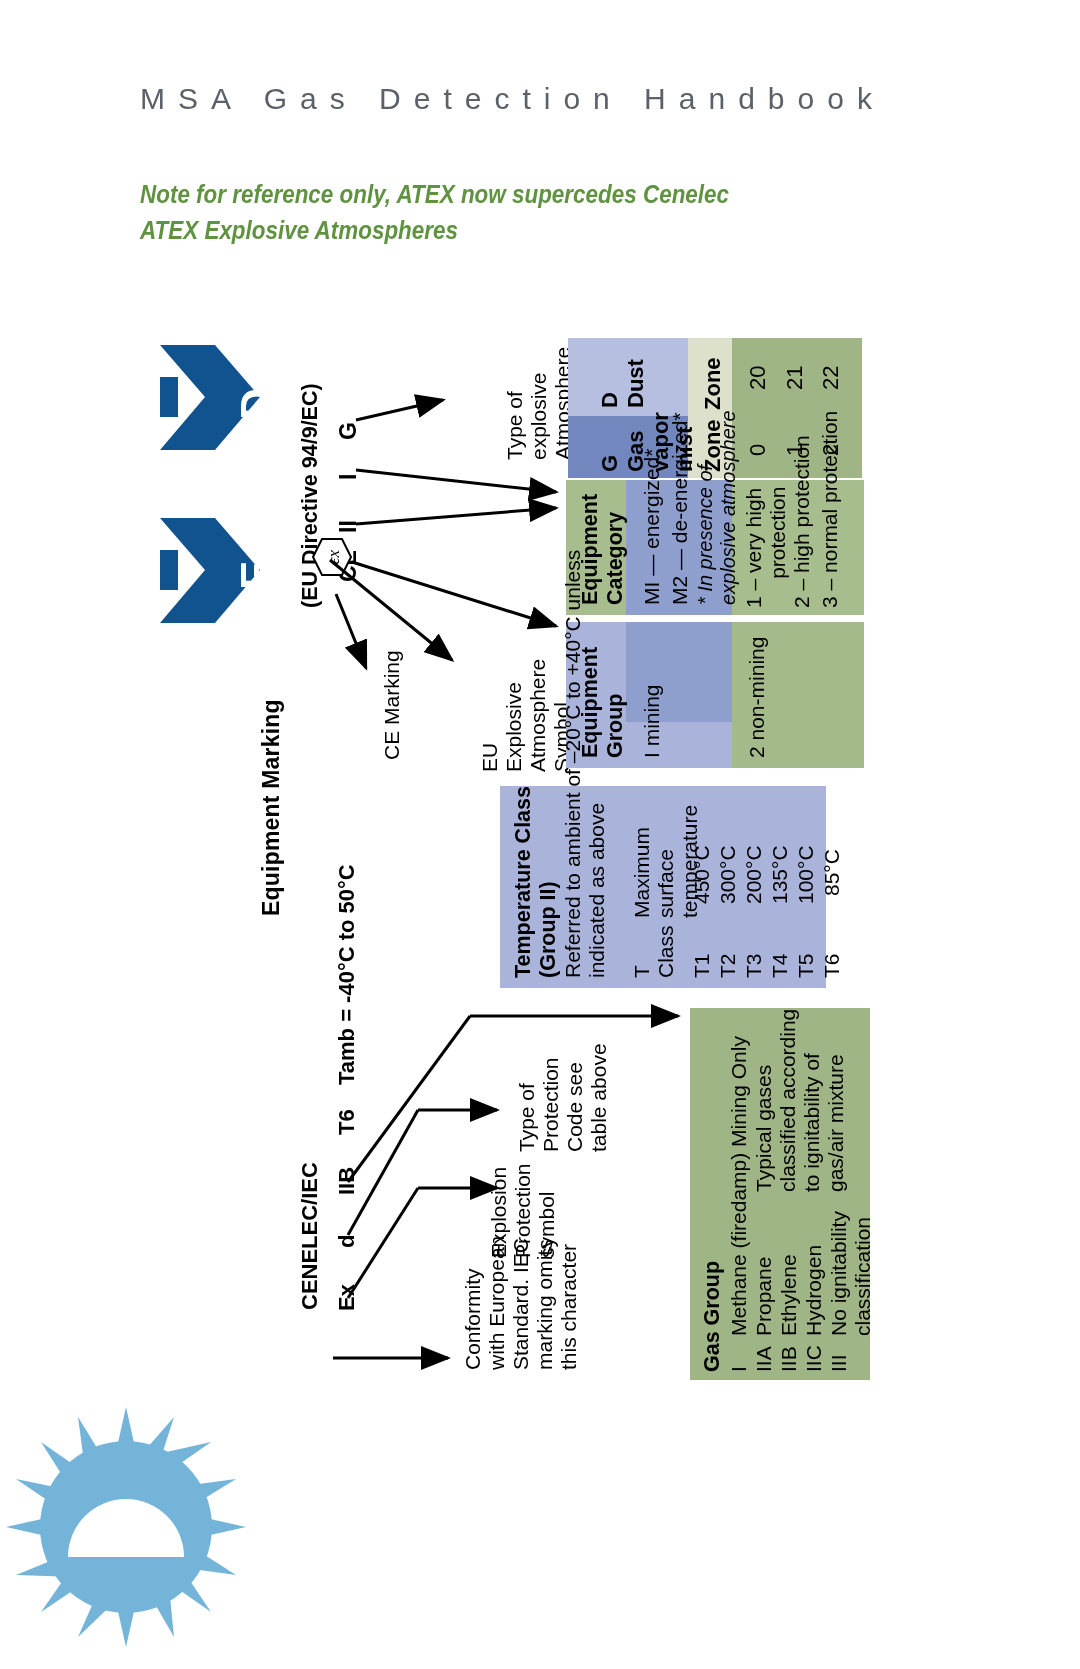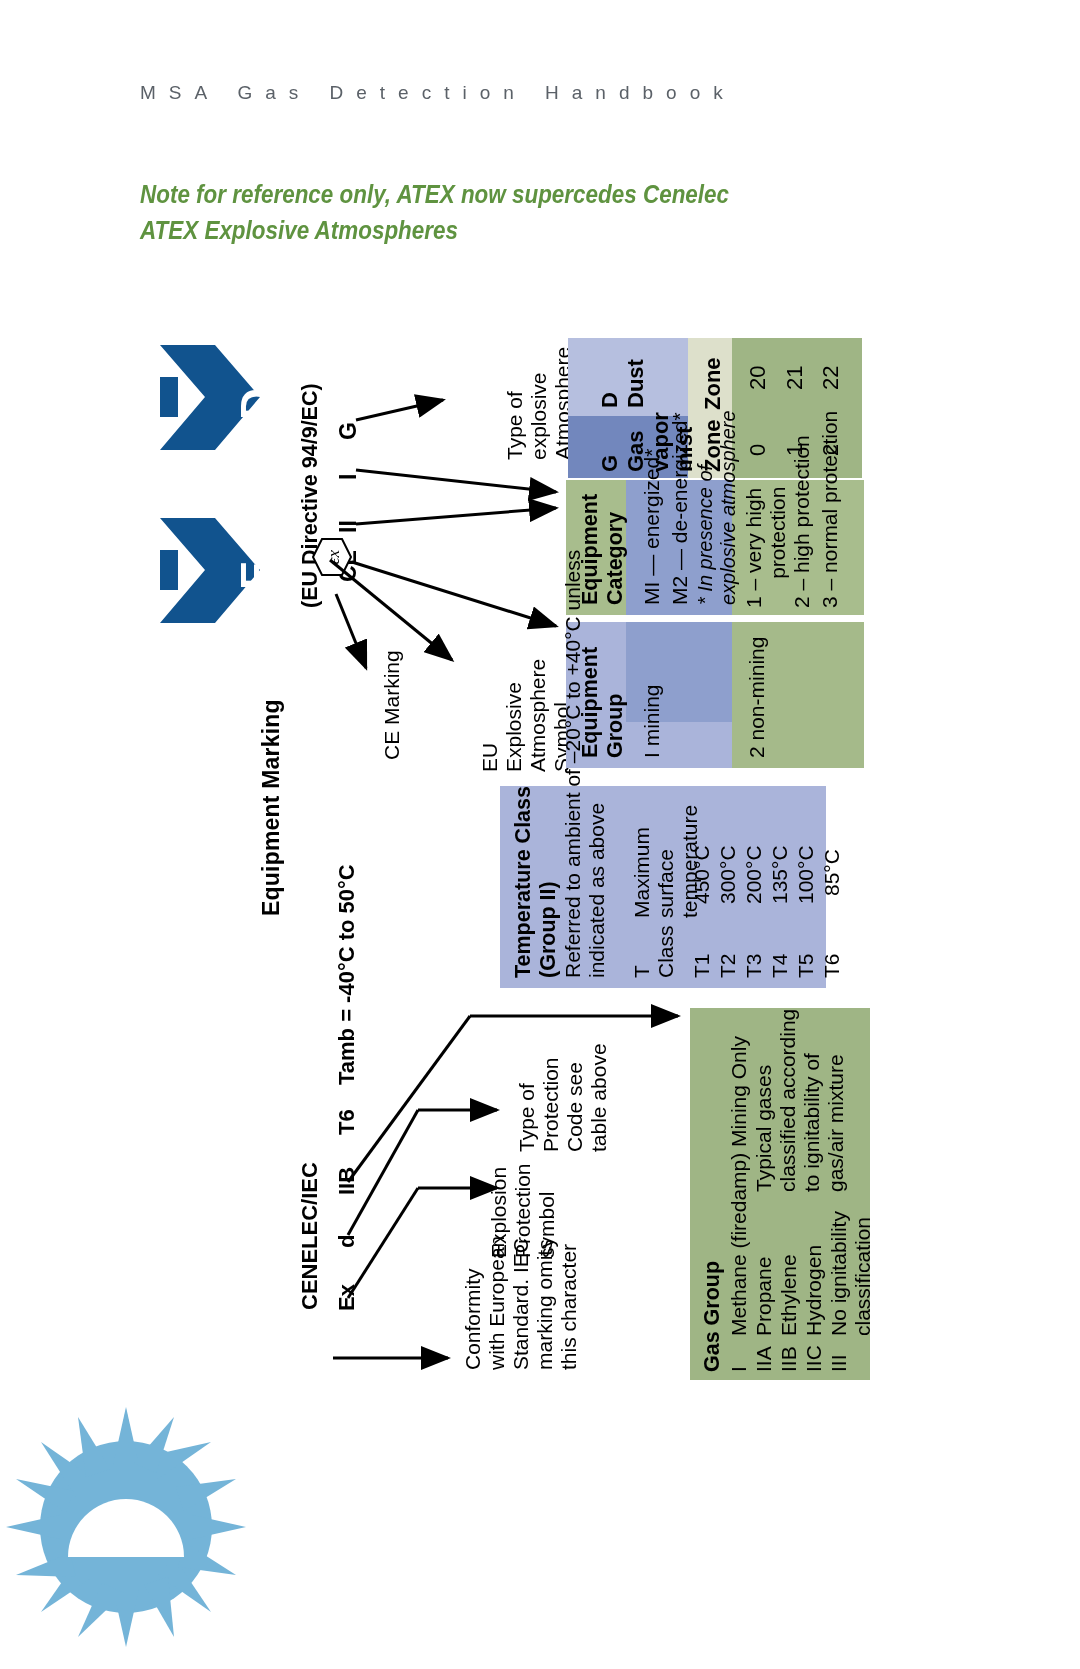--- a/index.html
+++ b/index.html
@@ -6,21 +6,21 @@
   body{
     width:1080px;height:1669px;position:relative;overflow:hidden;
     background:#ffffff;
     font-family:"Liberation Sans", sans-serif;
     color:#000;
   }
   
   .hdr{
     position:absolute;left:140px;top:82px;width:760px;
     font-family:"Liberation Sans", sans-serif;
-    font-size:19px;font-weight:300;letter-spacing:13px;
+    font-size:30px;font-weight:300;letter-spacing:13px;
     color:#5b6168;white-space:nowrap;
   }
   .note{
     position:absolute;left:140px;top:176px;width:800px;
     font-family:"Liberation Sans", sans-serif;
     font-size:25.5px;font-weight:bold;font-style:italic;
     color:#5f9340;line-height:1.42;
     transform:scaleX(.88);transform-origin:left top;
   }
 

